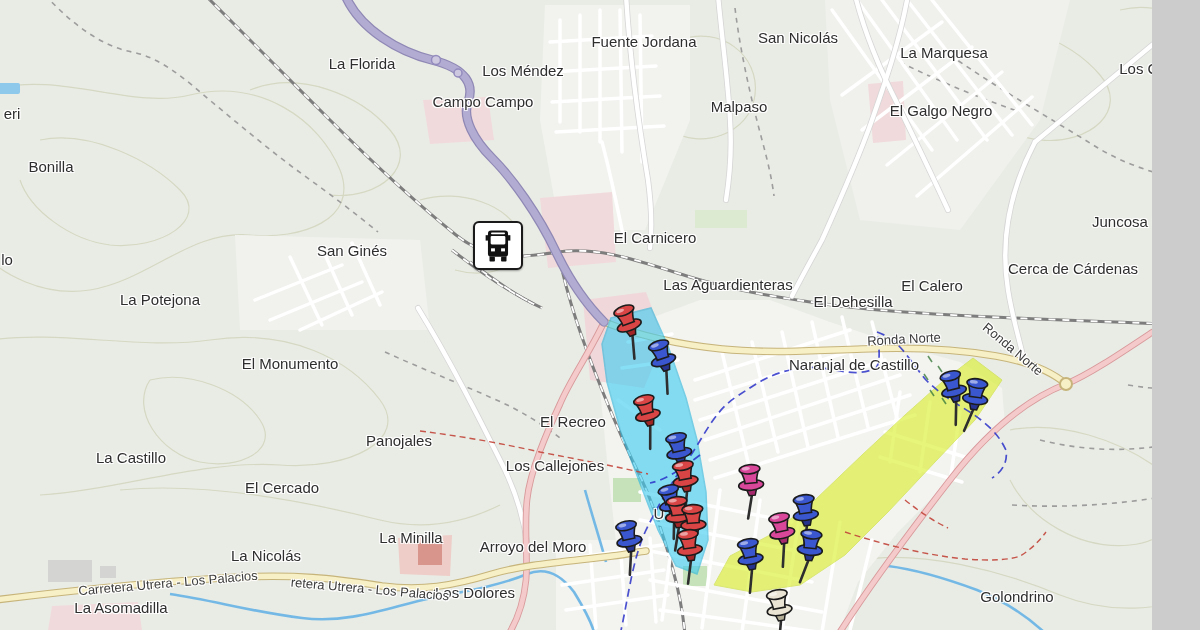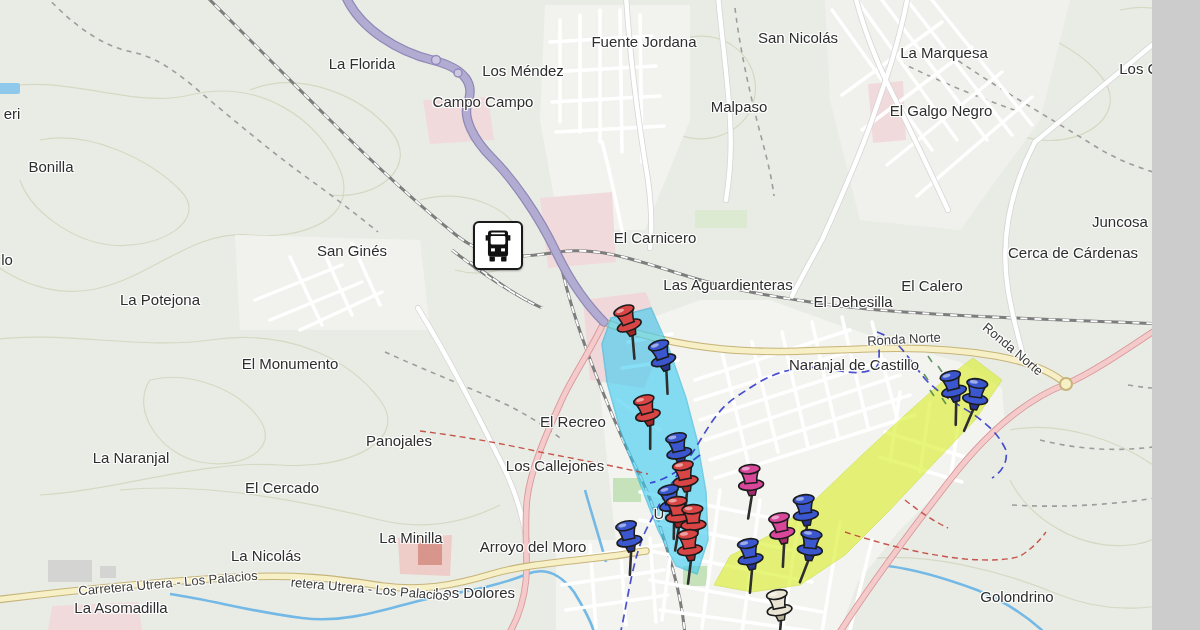--- a/index.html
+++ b/index.html
@@ -255,30 +255,30 @@
       <div class="plabel" style="left: 362px; top: 63px;">La Florida</div>
       <div class="plabel" style="left: 523px; top: 70px;">Los Méndez</div>
       <div class="plabel" style="left: 483px; top: 101px;">Campo Campo</div>
       <div class="plabel" style="left: 739px; top: 106px;">Malpaso</div>
       <div class="plabel" style="left: 941px; top: 110px;">El Galgo Negro</div>
       <div class="plabel" style="left: 12px; top: 113px;">eri</div>
       <div class="plabel" style="left: 51px; top: 166px;">Bonilla</div>
       <div class="plabel" style="left: 1137px; top: 221px; text-align: right;">Juncosa Baja</div>
       <div class="plabel" style="left: 352px; top: 250px;">San Ginés</div>
       <div class="plabel" style="left: 655px; top: 237px;">El Carnicero</div>
-      <div class="plabel" style="left: 1073px; top: 252px; text-align: right;">Cerca de Cárdenas</div>
+      <div class="plabel" style="left: 1073px; top: 268px; text-align: right;">Cerca de Cárdenas</div>
       <div class="plabel" style="left: 7px; top: 259px;">lo</div>
       <div class="plabel" style="left: 160px; top: 299px;">La Potejona</div>
       <div class="plabel" style="left: 728px; top: 284px;">Las Aguardienteras</div>
       <div class="plabel" style="left: 853px; top: 301px;">El Dehesilla</div>
       <div class="plabel" style="left: 932px; top: 285px;">El Calero</div>
       <div class="plabel" style="left: 290px; top: 363px;">El Monumento</div>
       <div class="plabel" style="left: 854px; top: 364px;">Naranjal de Castillo</div>
       <div class="plabel" style="left: 573px; top: 421px; text-align: center;">El Recreo</div>
-      <div class="plabel" style="left: 131px; top: 457px;">La Naranjal</div>
+      <div class="plabel" style="left: 131px; top: 457px;">La Castillo</div>
       <div class="plabel" style="left: 399px; top: 440px;">Panojales</div>
       <div class="plabel" style="left: 555px; top: 465px;">Los Callejones</div>
       <div class="plabel" style="left: 282px; top: 487px;">El Cercado</div>
       <div class="plabel" style="left: 411px; top: 537px;">La Minilla</div>
       <div class="plabel" style="left: 533px; top: 546px;">Arroyo del Moro</div>
       <div class="plabel" style="left: 266px; top: 555px;">La Nicolás</div>
       <div class="plabel" style="left: 475px; top: 592px;">Los Dolores</div>
       <div class="plabel" style="left: 121px; top: 607px;">La Asomadilla</div>
       <div class="plabel" style="left: 1017px; top: 596px;">Golondrino</div>
       <div class="plabel" style="left: 1193px; top: 372px;">Ce</div>

